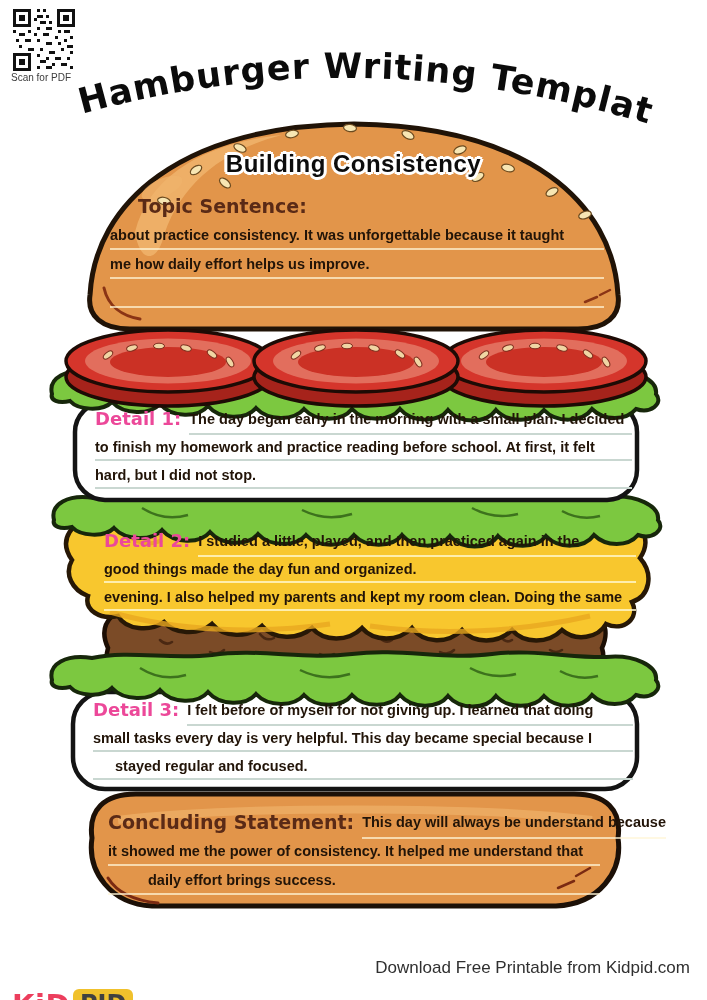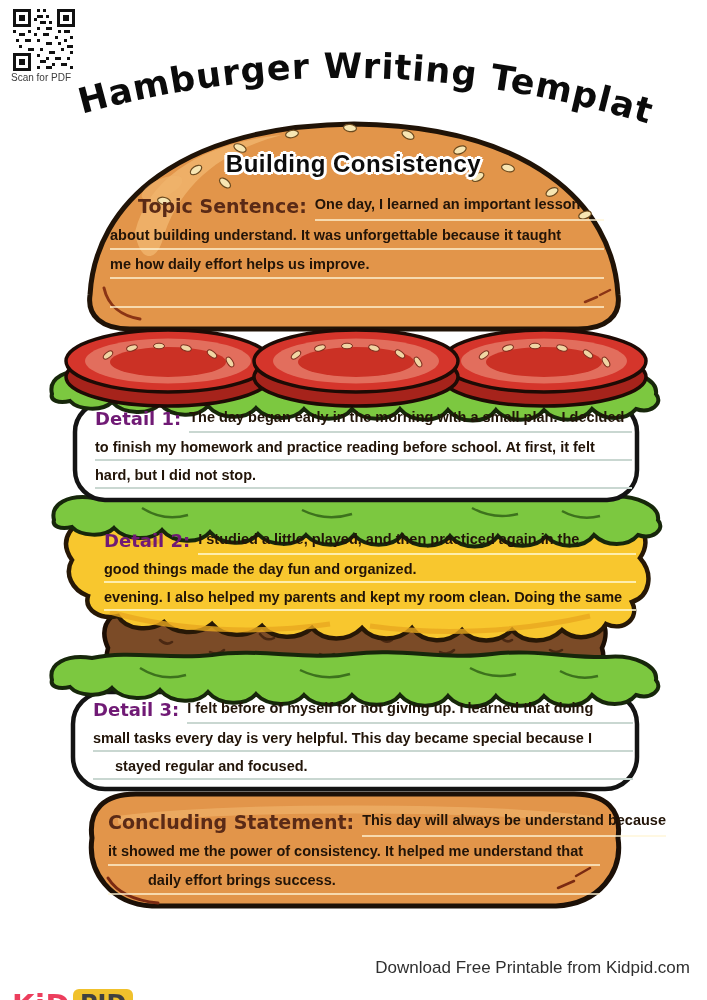--- a/index.html
+++ b/index.html
@@ -10,25 +10,25 @@
   .arc-title{position:absolute;left:0;top:0;z-index:2;}
   .qr{position:absolute;left:13px;top:9px;z-index:3;}
   .qr-caption{position:absolute;left:11px;top:72px;width:90px;font-size:10px;color:#3c3c3c;z-index:3;}
   .burger-heading{position:absolute;left:0;right:0;top:150px;text-align:center;z-index:3;
       font-size:24px;font-weight:800;letter-spacing:.5px;color:#0c0c0c;
       text-shadow:-2px -2px 0 #fff,2px -2px 0 #fff,-2px 2px 0 #fff,2px 2px 0 #fff,
                   -3px 0 0 #fff,3px 0 0 #fff,0 -3px 0 #fff,0 3px 0 #fff;}
   .sec{position:absolute;z-index:3;font-weight:700;color:#221408;font-size:14.5px;}
   .line{white-space:nowrap;height:var(--lh);line-height:var(--lh);
         border-bottom:2px solid var(--rule);box-sizing:border-box;}
-  .line.first{display:flex;align-items:flex-end;border-bottom:none;}
+  .line.first{display:flex;align-items:flex-start;border-bottom:none;}
   .line.first .fill{flex:1 1 auto;border-bottom:2px solid var(--rule);white-space:nowrap;}
   .label{font-family:"DejaVu Sans",sans-serif;font-weight:700;font-size:18px;margin-right:8px;white-space:nowrap;}
   .lab-brown{color:#5a2a16;}
-  .lab-dark{color:#701a75;}
+  .lab-dark{color:#ec4899;}
   .sec-topic{left:110px;top:192px;width:494px;--lh:29px;--rule:rgba(255,245,215,.72);}
   .sec-topic .line.first{padding-left:28px;}
   .sec-topic .label{font-size:19px;}
   .sec-d1{left:95px;top:405px;width:537px;--lh:28px;--rule:#c9d7d1;}
   .sec-d2{left:104px;top:527px;width:532px;--lh:28px;--rule:rgba(255,248,205,.8);}
   .sec-d3{left:93px;top:696px;width:540px;--lh:28px;--rule:#c9d7d1;}
   .sec-con{left:108px;top:808px;width:492px;--lh:29px;--rule:rgba(255,245,215,.72);}
   .sec-con .label{font-size:19px;}
   .indent-sm{padding-left:22px;}
   .indent-lg{padding-left:40px;}
@@ -156,23 +156,22 @@
     <rect x="73" y="692" width="564" height="97" rx="32" fill="#ffffff" stroke="#141414" stroke-width="4.5"></rect>
 
     <use href="#lettuceBand" transform="translate(0,286)" fill="#7CC840"></use>
   </svg>
 
   <div class="burger-heading">Building Consistency</div>
 
   <div class="sec sec-topic">
     <div class="line first">
       <span class="label lab-brown">Topic Sentence:</span>
-      <span class="fill">One day, I learned an important lesson</span>
-    </div>
-    <div class="line">about building understand. It was unforgettable because it taught</div>
+    </div>
+    <div class="line">about practice consistency. It was unforgettable because it taught</div>
     <div class="line">me how daily effort helps us improve.</div>
     <div class="line blank"></div>
   </div>
 
   <div class="sec sec-d1">
     <div class="line first">
       <span class="label lab-dark">Detail 1:</span>
       <span class="fill">The day began early in the morning with a small plan. I decided</span>
     </div>
     <div class="line">to finish my homework and practice reading before school. At first, it felt</div>

